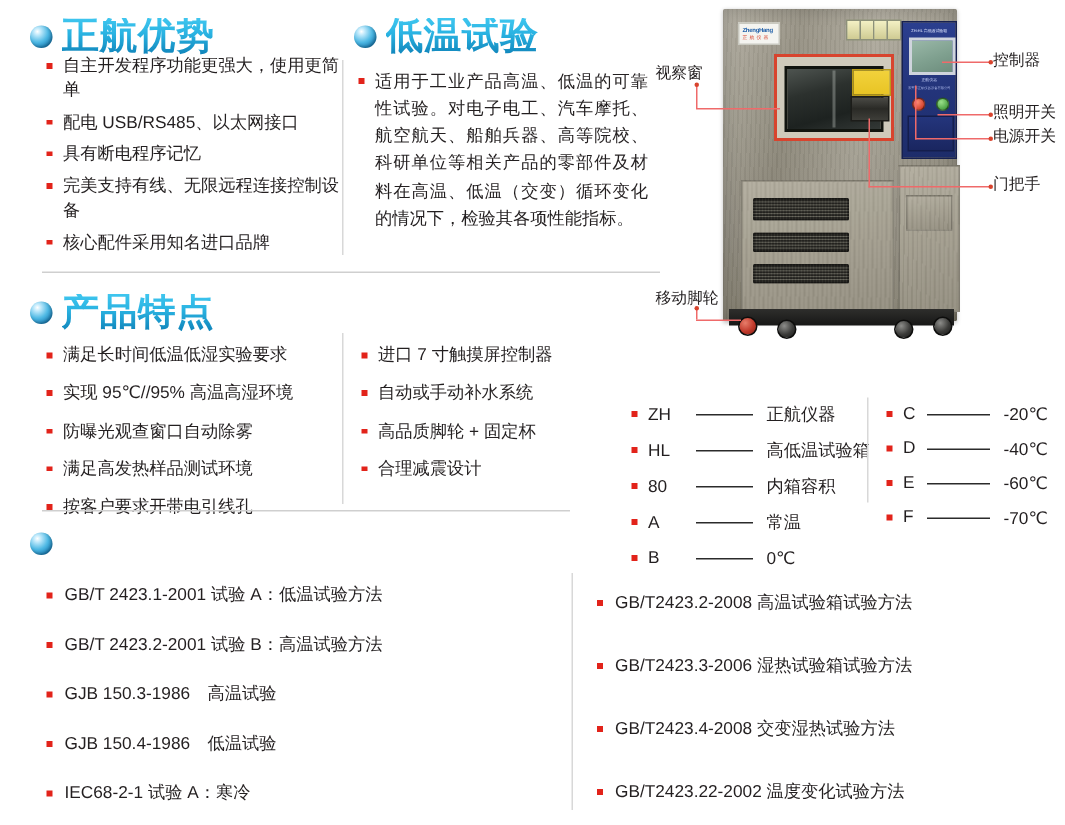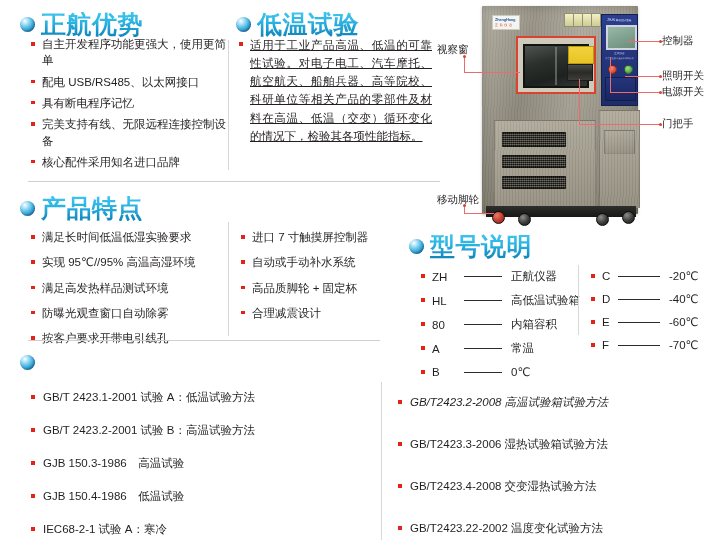--- a/index.html
+++ b/index.html
@@ -156,53 +156,47 @@
   </ul>
 
   <div class="vdiv" style="left:228px;top:40px;height:130px;"></div>
 
   <div style="position:absolute;left:236px;top:12px;">
     <div class="sec-head">
       <span class="orb"></span>
       <span class="sec-title">低温试验</span>
     </div>
   </div>
-  <div class="para" style="position:absolute;left:238px;top:36px;width:182px;text-decoration:underline;">适用于工业产品高温、低温的可靠性试验。对电子电工、汽车摩托、航空航天、船舶兵器、高等院校、科研单位等相关产品的零部件及材料在高温、低温（交变）循环变化的情况下，检验其各项性能指标。</div>
+  <div class="para" style="position:absolute;left:238px;top:46px;width:182px;">适用于工业产品高温、低温的可靠性试验。对电子电工、汽车摩托、航空航天、船舶兵器、高等院校、科研单位等相关产品的零部件及材料在高温、低温（交变）循环变化的情况下，检验其各项性能指标。</div>
 
   <div class="hdiv" style="left:28px;top:181px;width:412px;"></div>
 
   <div style="position:absolute;left:20px;top:196px;">
     <div class="sec-head">
       <span class="orb"></span>
       <span class="sec-title">产品特点</span>
     </div>
   </div>
   <ul class="blist" style="position:absolute;left:30px;top:229px;width:192px;line-height:1.9;">
     <li style="margin-bottom:9px;">满足长时间低温低湿实验要求</li>
     <li style="margin-bottom:9px;">实现 95℃//95% 高温高湿环境</li>
+    <li style="margin-bottom:9px;">防曝光观查窗口自动除雾</li>
     <li style="margin-bottom:9px;">满足高发热样品测试环境</li>
-    <li style="margin-bottom:9px;">防曝光观查窗口自动除雾</li>
     <li style="margin-bottom:9px;">按客户要求开带电引线孔</li>
   </ul>
 
   <div class="vdiv" style="left:228px;top:222px;height:114px;"></div>
 
   <ul class="blist" style="position:absolute;left:240px;top:229px;width:170px;">
     <li style="margin-bottom:9px;">进口 7 寸触摸屏控制器</li>
     <li style="margin-bottom:9px;">自动或手动补水系统</li>
     <li style="margin-bottom:9px;">高品质脚轮 + 固定杯</li>
     <li style="margin-bottom:9px;">合理减震设计</li>
   </ul>
 
-  <div style="position:absolute;left:409px;top:234px;">
-    <div class="sec-head">
-      <span class="orb"></span>
-      <span class="sec-title">型号说明</span>
-    </div>
-  </div>
 
   <div style="position:absolute;left:420px;top:269px;width:160px;">
     <div class="mrow">
       <span class="mcode">ZH</span>
       <span class="mdash"></span>
       <span class="mval">正航仪器</span>
     </div>
     <div class="mrow">
       <span class="mcode">HL</span>
       <span class="mdash"></span>
@@ -263,21 +257,21 @@
     <li>GB/T 2423.2-2001 试验 B：高温试验方法</li>
     <li>GJB 150.3-1986　高温试验</li>
     <li>GJB 150.4-1986　低温试验</li>
     <li>IEC68-2-1 试验 A：寒冷</li>
 
   </ul>
 
   <div class="vdiv" style="left:381px;top:382px;height:158px;"></div>
 
   <ul class="stdlist" style="position:absolute;left:397px;top:395px;width:300px;">
-    <li style="margin-bottom:27px;font-style:italic;">GB/T2423.2-2008 高温试验箱试验方法</li>
+    <li style="margin-bottom:27px;">GB/T2423.2-2008 高温试验箱试验方法</li>
     <li style="margin-bottom:27px;">GB/T2423.3-2006 湿热试验箱试验方法</li>
     <li style="margin-bottom:27px;">GB/T2423.4-2008 交变湿热试验方法</li>
     <li style="margin-bottom:27px;">GB/T2423.22-2002 温度变化试验方法</li>
   </ul>
 
   <div class="photo" style="left:440px;top:0px;width:270px;height:228px;">
 
     <div class="chamber-body" style="left:42px;top:6px;width:156px;height:208px;"></div>
 
     <div class="tiny-logo" style="left:52px;top:15px;width:26px;height:13px;">

